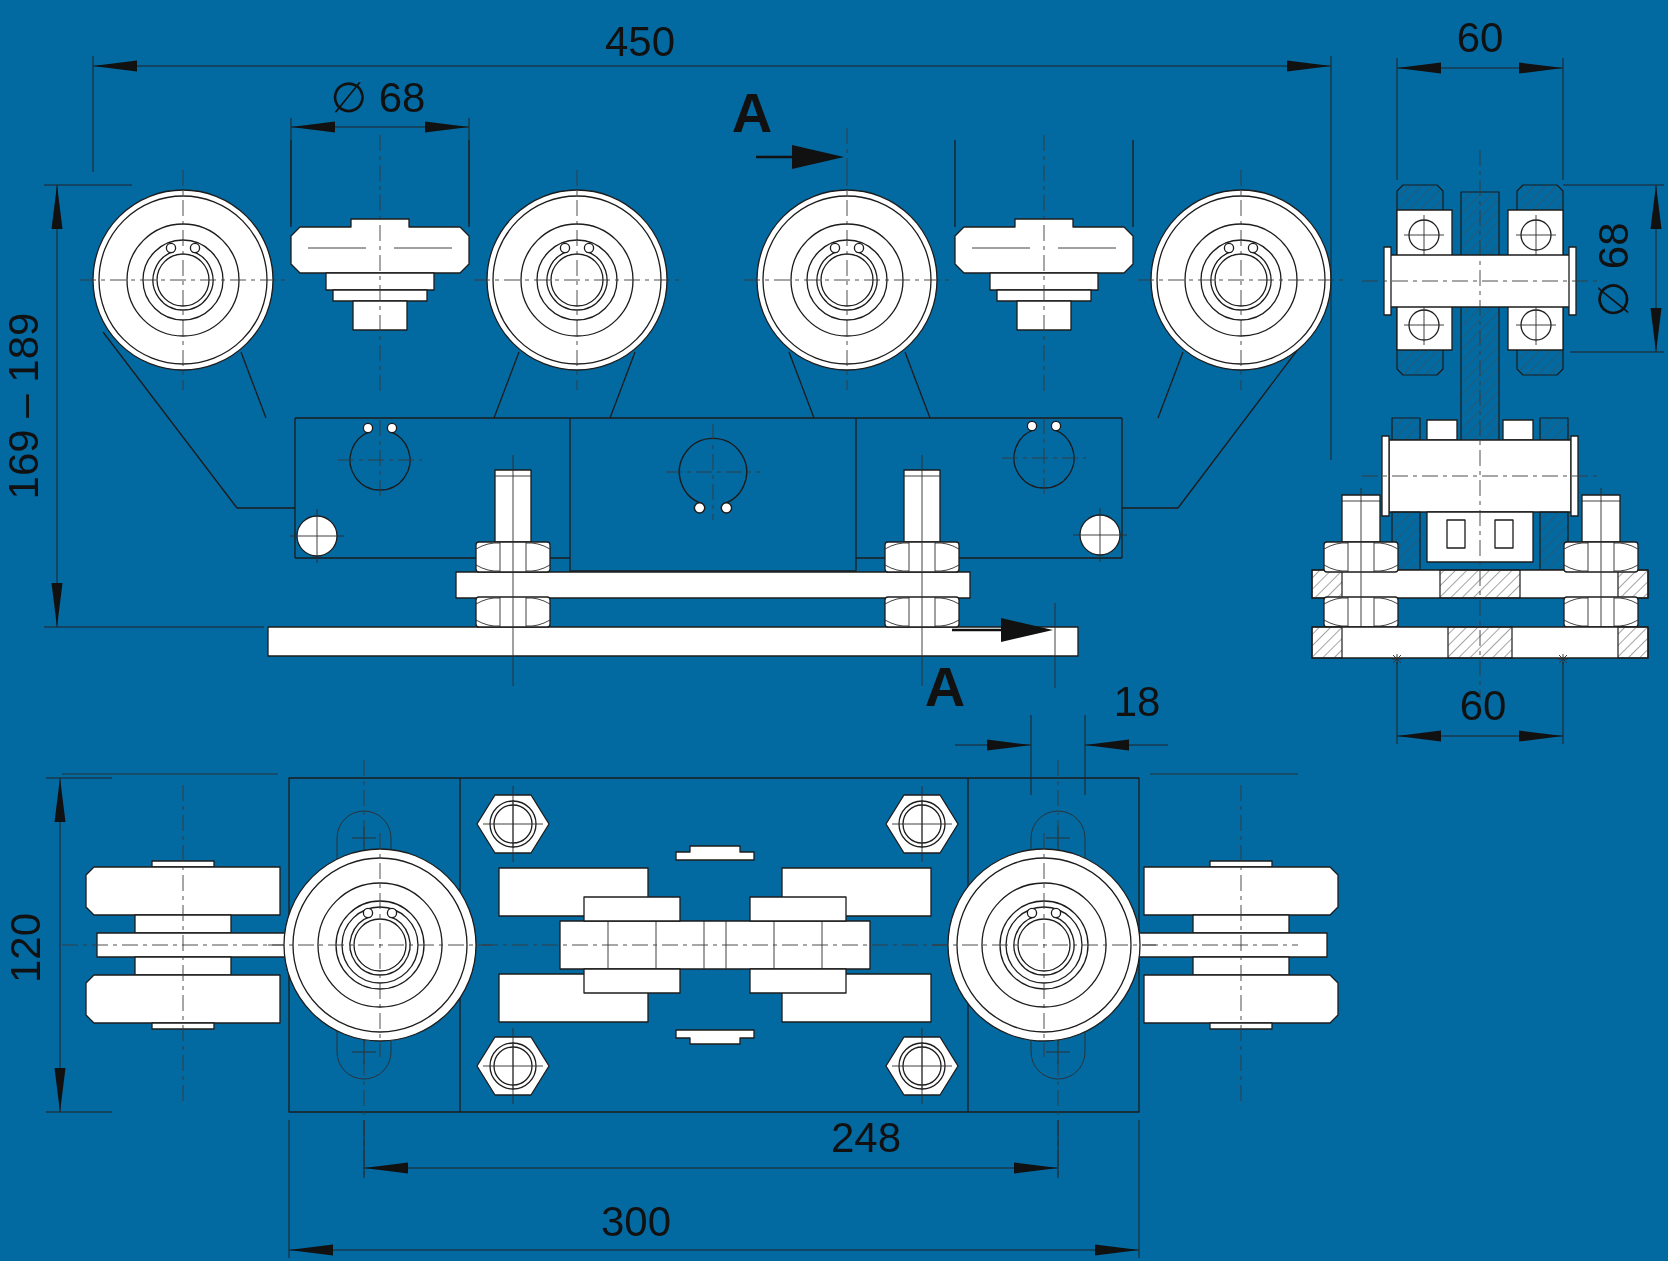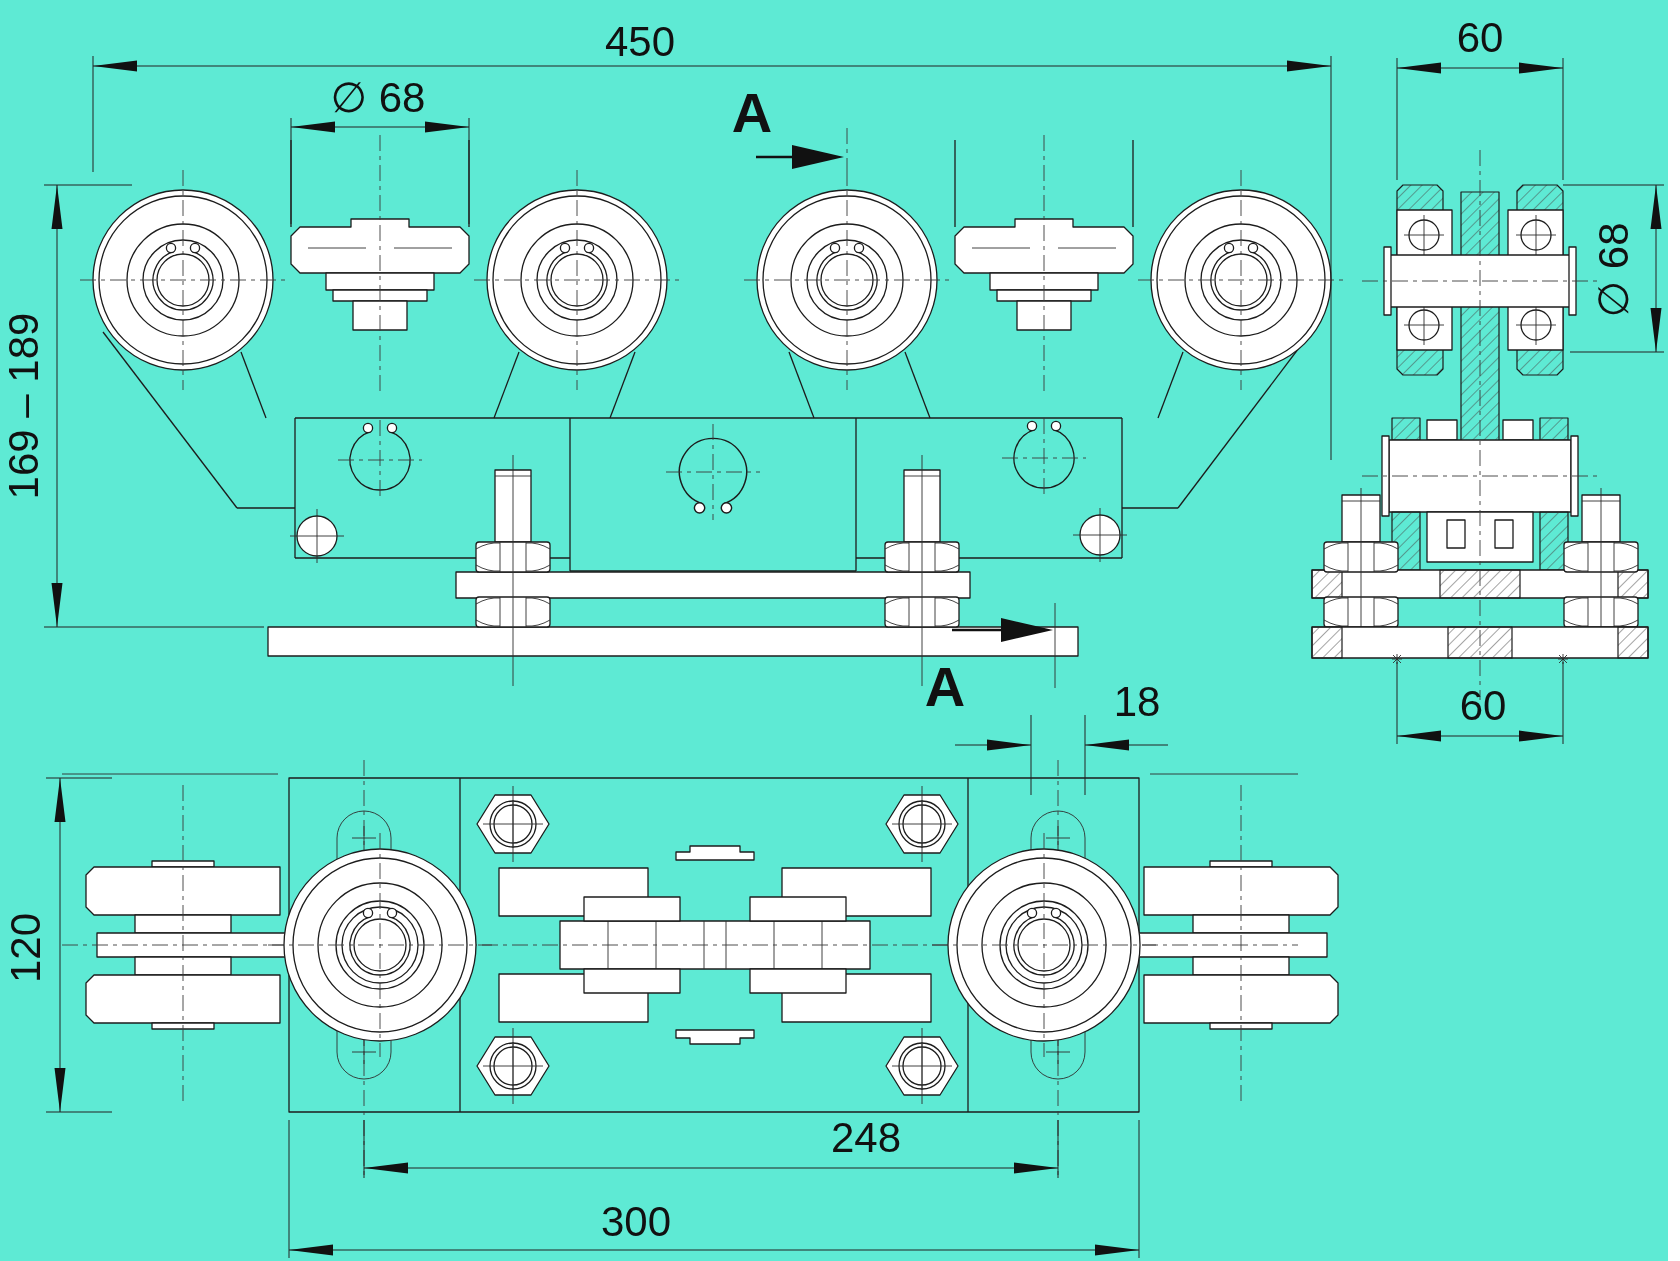--- a/index.html
+++ b/index.html
@@ -1,16 +1,16 @@
 <!DOCTYPE html>
 <html><head>
 <meta charset="utf-8">
 <style>
   html,body{margin:0;padding:0;background:#fff;}
-  .stage{width:1668px;height:1261px;background:#5eead4;position:relative;overflow:hidden;}
+  .stage{width:1668px;height:1261px;background:#0369a1;position:relative;overflow:hidden;}
   svg{display:block;}
   .obj{stroke:#1c1c1c;stroke-width:1.3;fill:none;stroke-linejoin:round;}
   .fw{stroke:#1c1c1c;stroke-width:1.3;fill:#fff;stroke-linejoin:round;}
   .thin{stroke:#2e2e2e;stroke-width:0.9;fill:none;}
   .cl{stroke:#3a3a3a;stroke-width:0.9;fill:none;stroke-dasharray:16 5 4 5;}
   .dim{stroke:#222;stroke-width:1;fill:none;}
   .ar{fill:#111;stroke:none;}
   .hat{fill:url(#hp);stroke:#1c1c1c;stroke-width:1.2;stroke-linejoin:round;}
   .txt{font-family:"Liberation Sans",sans-serif;fill:#111;}
   .dimtxt{font-size:42px;}

